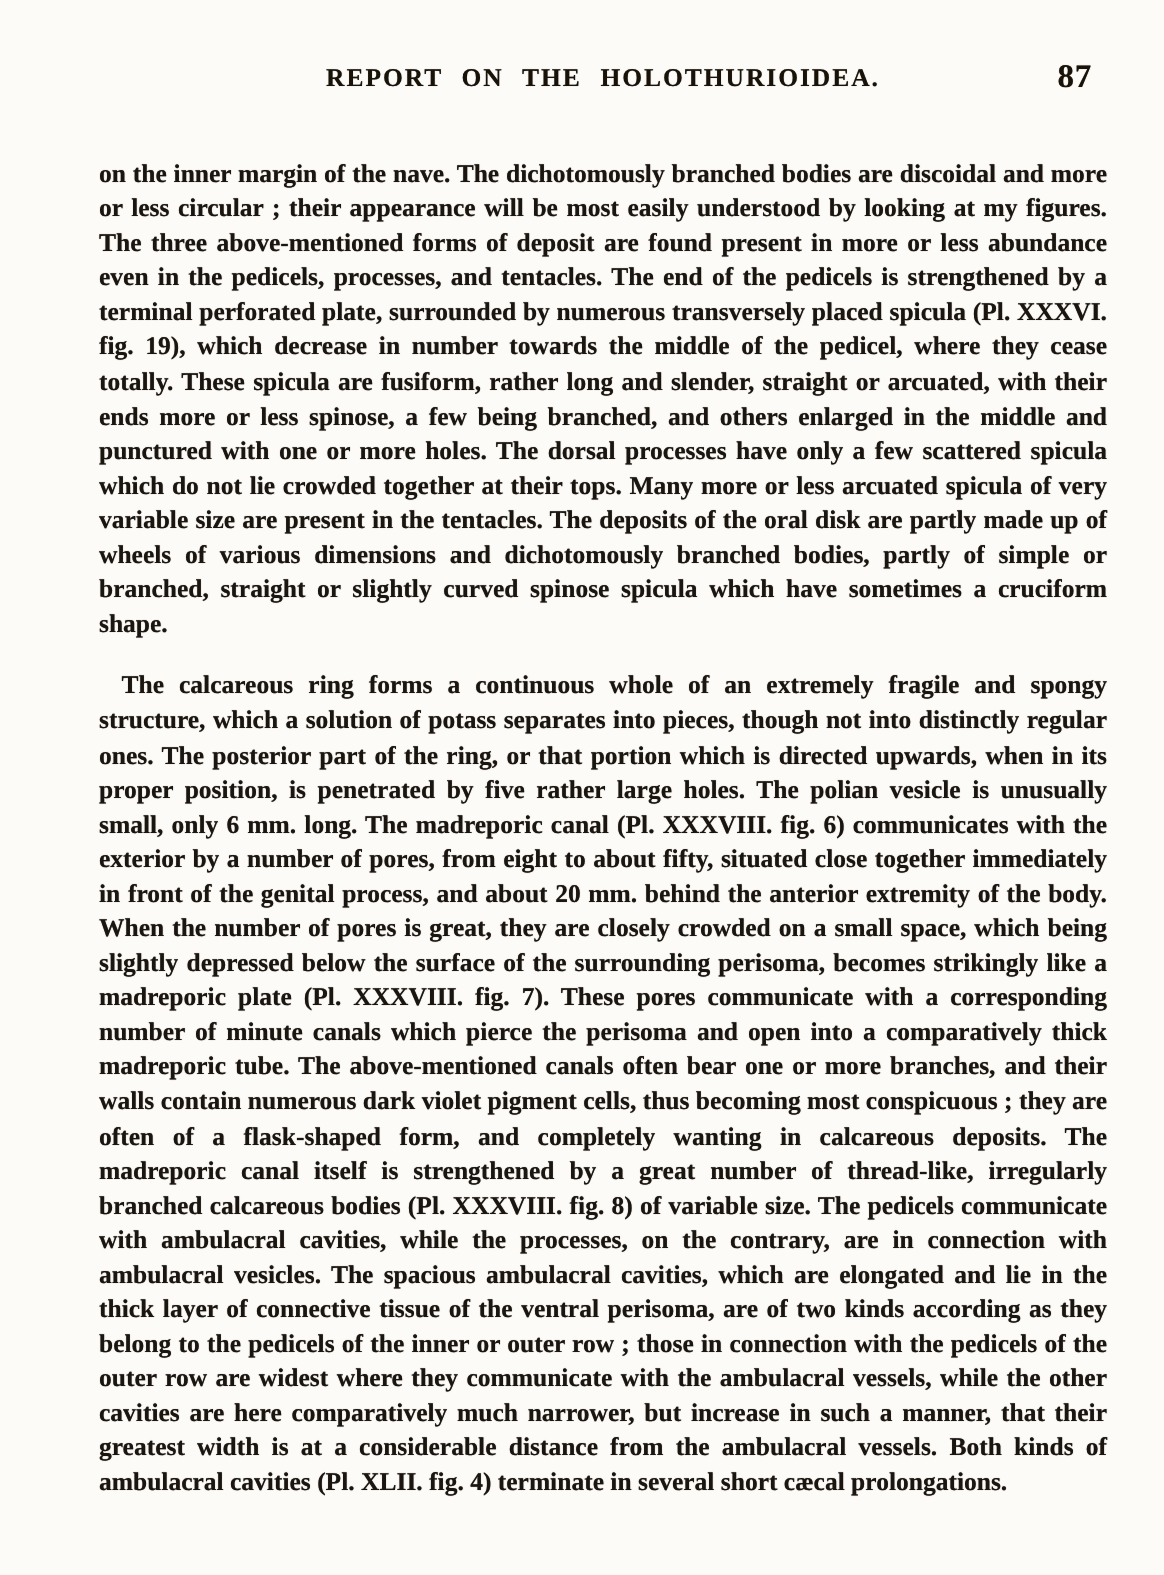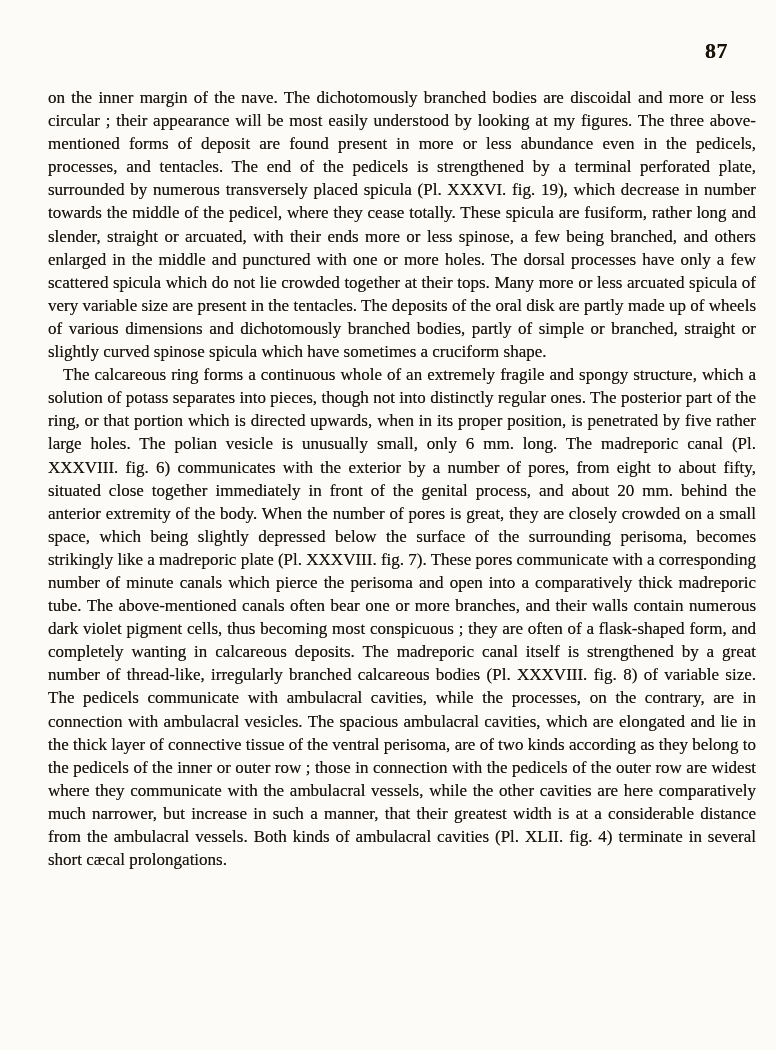--- a/index.html
+++ b/index.html
@@ -48,33 +48,35 @@
     position: absolute;
     top: 86px;
     left: 48px;
     width: 708px;
     font-size: 17px;
     line-height: 23.1px;
     text-align: justify;
     text-shadow: 0 0 0.55px rgba(27, 21, 16, 0.7);
   }
   .para {
-    margin: 0;
+    margin: 18px;
     padding: 0;
+    font-weight: bold;
   }
   .para.indent {
     text-indent: 15px;
   }
 </style>
 </head>
 <body>
 
 <div class="page">
 
   <div class="running-head">
+    <div class="head-title">REPORT ON THE HOLOTHURIOIDEA.</div>
     <div class="head-page">87</div>
   </div>
 
   <div class="body-text">
     <p class="para no-indent">on the inner margin of the nave.  The dichotomously branched bodies are discoidal and more or less circular ; their appearance will be most easily understood by looking at my figures.  The three above-mentioned forms of deposit are found present in more or less abundance even in the pedicels, processes, and tentacles.  The end of the pedicels is strengthened by a terminal perforated plate, surrounded by numerous transversely placed spicula (Pl. XXXVI. fig. 19), which decrease in number towards the middle of the pedicel, where they cease totally.  These spicula are fusiform, rather long and slender, straight or arcuated, with their ends more or less spinose, a few being branched, and others enlarged in the middle and punctured with one or more holes.  The dorsal processes have only a few scattered spicula which do not lie crowded together at their tops.  Many more or less arcuated spicula of very variable size are present in the tentacles.  The deposits of the oral disk are partly made up of wheels of various dimensions and dichotomously branched bodies, partly of simple or branched, straight or slightly curved spinose spicula which have sometimes a cruciform shape.</p>
     <p class="para indent">The calcareous ring forms a continuous whole of an extremely fragile and spongy structure, which a solution of potass separates into pieces, though not into distinctly regular ones.  The posterior part of the ring, or that portion which is directed upwards, when in its proper position, is penetrated by five rather large holes.  The polian vesicle is unusually small, only 6 mm. long.  The madreporic canal (Pl. XXXVIII. fig. 6) communicates with the exterior by a number of pores, from eight to about fifty, situated close together immediately in front of the genital process, and about 20 mm. behind the anterior extremity of the body.  When the number of pores is great, they are closely crowded on a small space, which being slightly depressed below the surface of the surrounding perisoma, becomes strikingly like a madreporic plate (Pl. XXXVIII. fig. 7).  These pores communicate with a corresponding number of minute canals which pierce the perisoma and open into a comparatively thick madreporic tube.  The above-mentioned canals often bear one or more branches, and their walls contain numerous dark violet pigment cells, thus becoming most conspicuous ; they are often of a flask-shaped form, and completely wanting in calcareous deposits.  The madreporic canal itself is strengthened by a great number of thread-like, irregularly branched calcareous bodies (Pl. XXXVIII. fig. 8) of variable size.  The pedicels communicate with ambulacral cavities, while the processes, on the contrary, are in connection with ambulacral vesicles.  The spacious ambulacral cavities, which are elongated and lie in the thick layer of connective tissue of the ventral perisoma, are of two kinds according as they belong to the pedicels of the inner or outer row ; those in connection with the pedicels of the outer row are widest where they communicate with the ambulacral vessels, while the other cavities are here comparatively much narrower, but increase in such a manner, that their greatest width is at a considerable distance from the ambulacral vessels.  Both kinds of ambulacral cavities (Pl. XLII. fig. 4) terminate in several short cæcal prolongations.</p>
   </div>
 
 </div>
 

